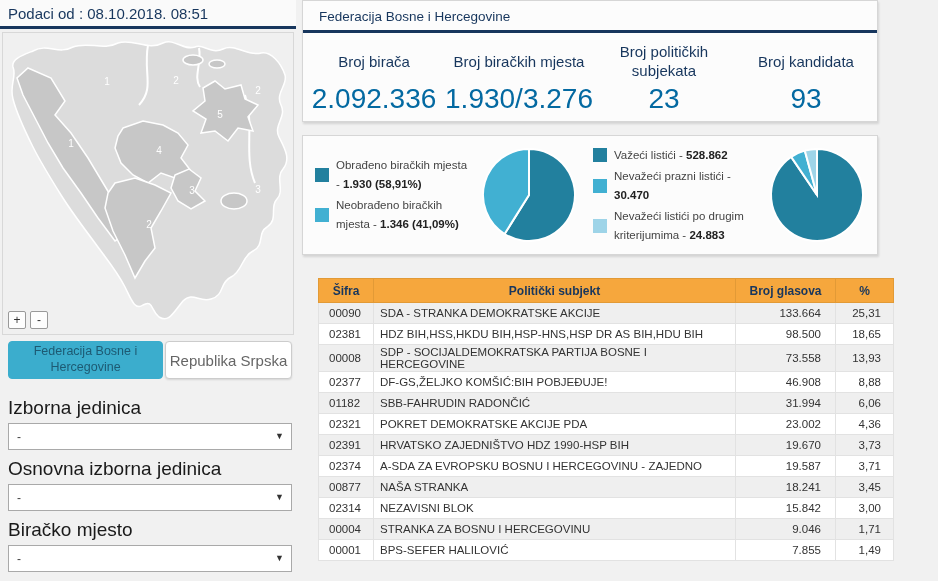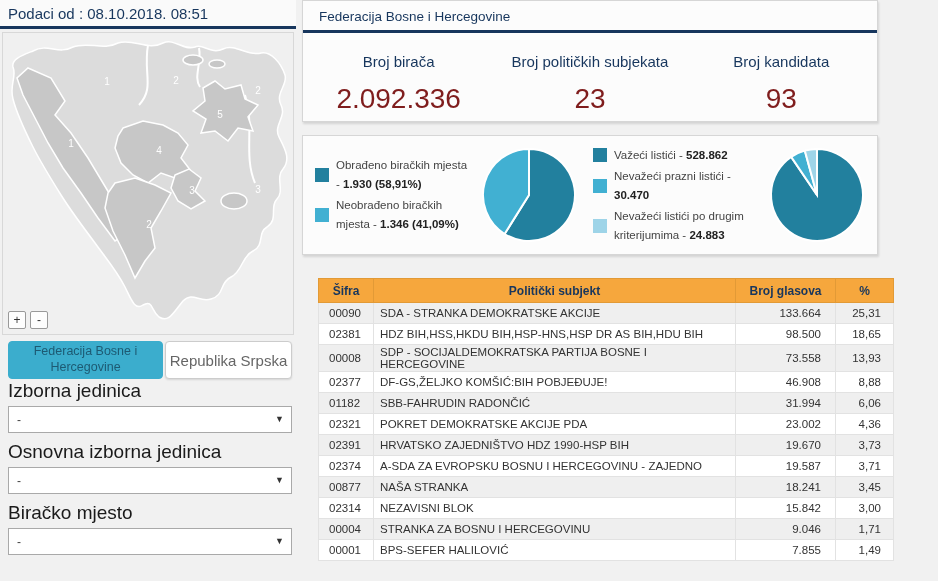--- a/index.html
+++ b/index.html
@@ -21,40 +21,40 @@
   .map-divider  { fill:none; stroke:#ffffff; stroke-width:2; }
   .map-label { fill:#ffffff; font-size:10px; text-anchor:middle; font-family:"Liberation Sans",sans-serif; }
 
   .tabs { position:absolute; left:8px; top:341px; width:284px; height:38px; display:flex; }
   .tab { flex:1; border-radius:4px; font-size:12.5px; display:flex; align-items:center;
     justify-content:center; text-align:center; cursor:pointer; }
   .tab.active { background:#3badcd; color:#1d5a73; border:1px solid #3badcd; line-height:1.25; padding:0 14px; }
   .tab.inactive { background:#ffffff; color:#666; border:1px solid #ccc; margin-left:2px;
     box-shadow:0 1px 2px rgba(0,0,0,.12); font-size:15px; }
 
-  .filters { position:absolute; left:8px; top:375px; width:284px; }
+  .filters { position:absolute; left:8px; top:392px; width:284px; }
   .filter-label { font-size:19px; color:#1a1a1a; margin-top:5px; margin-bottom:4px; }
   .select-wrap { position:relative; width:284px; height:27px; margin-bottom:8px;
     background:#fff; border:1px solid #a9a9a9; }
   .select-wrap select { width:100%; height:100%; border:none; background:transparent;
     -webkit-appearance:none; appearance:none; font-size:12px; color:#444; padding-left:8px; }
   .select-arrow { position:absolute; right:7px; top:7px; font-size:9px; color:#333; pointer-events:none; }
 
   
   .right-col { position:absolute; left:302px; top:0; width:576px; }
   .box { background:#fcfcfc; border:1px solid #d6d6d6; box-shadow:1px 2px 2px rgba(0,0,0,.12); }
 
   .stats-box { position:absolute; left:0; top:0; width:576px; height:122px; }
   .stats-title { font-size:13.5px; color:#17365d; padding:8px 16px 6px 16px;
     border-bottom:3px solid #17365d; }
   .stats-row { display:flex; padding-top:10px; }
   .stat { flex:1; text-align:center; }
   .stat-label { color:#17365d; font-size:15px; line-height:1.25; min-height:38px;
     display:flex; align-items:center; justify-content:center; padding:0 6px; }
-  .stat-value { color:#7f1d1d; font-size:28px; margin-top:2px; white-space:nowrap; }
+  .stat-value { color:#0369a1; font-size:28px; margin-top:2px; white-space:nowrap; }
 
   .pie-box { position:absolute; left:0; top:135px; width:576px; height:120px;
     display:flex; align-items:center; }
   .legend { font-size:11.5px; color:#444; line-height:19px; }
   .legend-1 { width:158px; margin-left:12px; }
   .legend-2 { width:168px; margin-left:14px; }
   .legend-item { display:flex; align-items:center; margin:2px 0; }
   .legend-swatch { width:14px; height:14px; flex:0 0 14px; margin-right:7px; }
   .legend-text b { color:#222; }
   .pie-wrap { width:100px; height:100px; margin-left:6px; }
@@ -155,20 +155,24 @@
 <div class="right-col">
 
   <div class="stats-box box">
     <div class="stats-title">Federacija Bosne i Hercegovine</div>
     <div class="stats-row" id="stats-row">
         <div class="stat">
           <div class="stat-label">Broj birača</div>
           <div class="stat-value">2.092.336</div>
         </div>
         <div class="stat">
+          <div class="stat-label">Broj biračkih mjesta</div>
+          <div class="stat-value">1.930/3.276</div>
+        </div>
+        <div class="stat">
           <div class="stat-label">Broj političkih subjekata</div>
           <div class="stat-value">23</div>
         </div>
         <div class="stat">
           <div class="stat-label">Broj kandidata</div>
           <div class="stat-value">93</div>
         </div>
       </div>
   </div>
 

